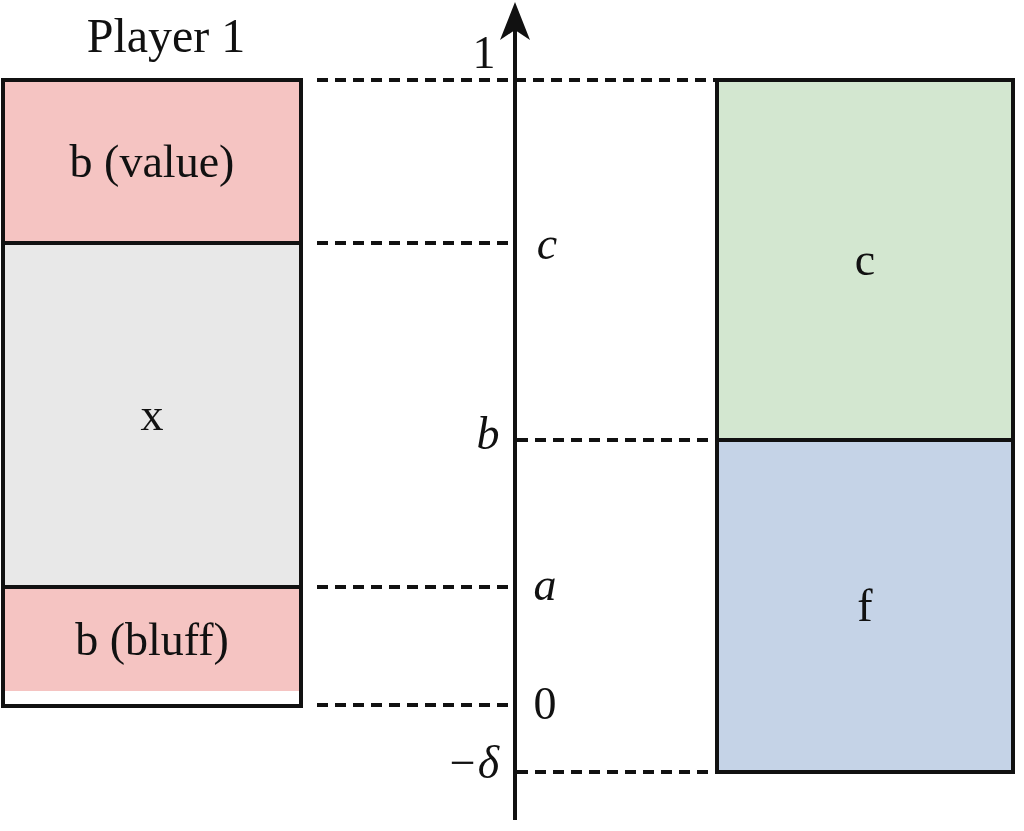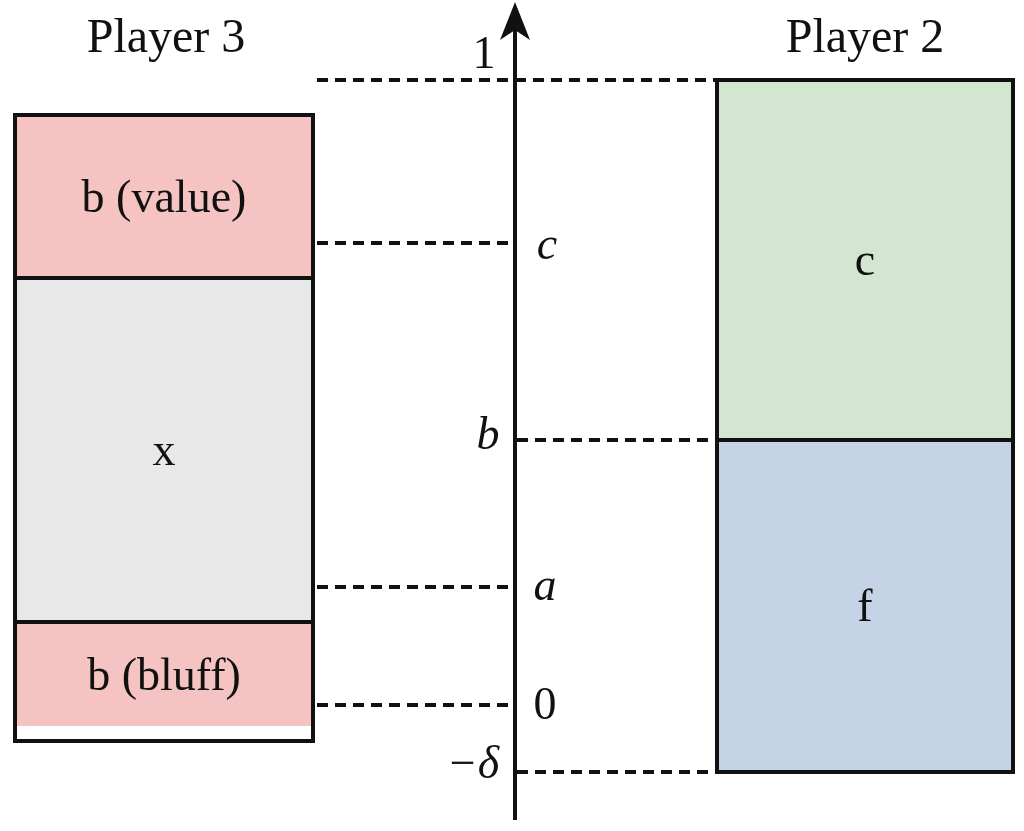--- a/index.html
+++ b/index.html
@@ -31,21 +31,21 @@
   .p2-title { left: 715px; width: 300px; }
 
   
   .col {
     position: absolute;
     border: 4px solid #111111;
     box-sizing: border-box;
     display: flex;
     flex-direction: column;
   }
-  .p1-col { left: 13px; top: 78px; width: 302px; height: 630px; margin-top: 35px; }
+  .p1-col { left: 1px; top: 78px; width: 302px; height: 630px; }
   .p2-col { left: 715px; top: 78px; width: 300px; height: 696px; }
 
   .region {
     display: flex;
     align-items: center;
     justify-content: center;
     flex: 0 0 auto;
   }
   .hdivider {
     height: 4px;
@@ -111,22 +111,21 @@
   .al-b     { left: 488px; top: 434px; }
   .al-a     { left: 545px; top: 585px; }
   .al-zero  { left: 545px; top: 704px; }
   .al-delta { left: 473px; top: 763px; }
 </style>
 </head>
 <body>
 
 <div class="canvas">
 
-  <div class="title p1-title">Player 3</div>
-  <div class="title p2-title">Player 2</div>
+  <div class="title p1-title">Player 1</div>
 
   <div class="dash d-one"></div>
   <div class="dash d-c"></div>
   <div class="dash d-b"></div>
   <div class="dash d-a"></div>
   <div class="dash d-zero"></div>
   <div class="dash d-delta"></div>
 
   <div class="axis-line"></div>
   <svg class="axis-arrow" viewBox="0 0 32 38" xmlns="http://www.w3.org/2000/svg">

